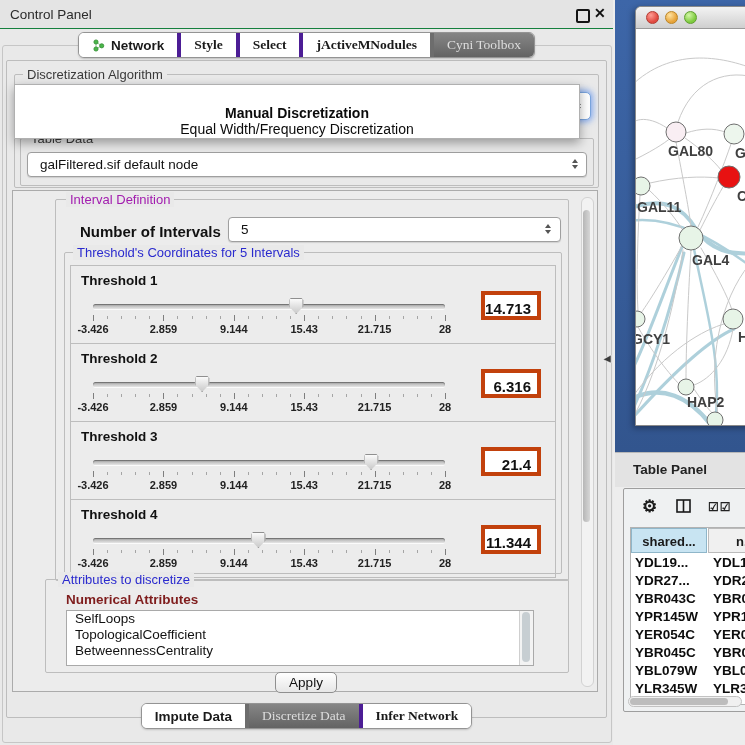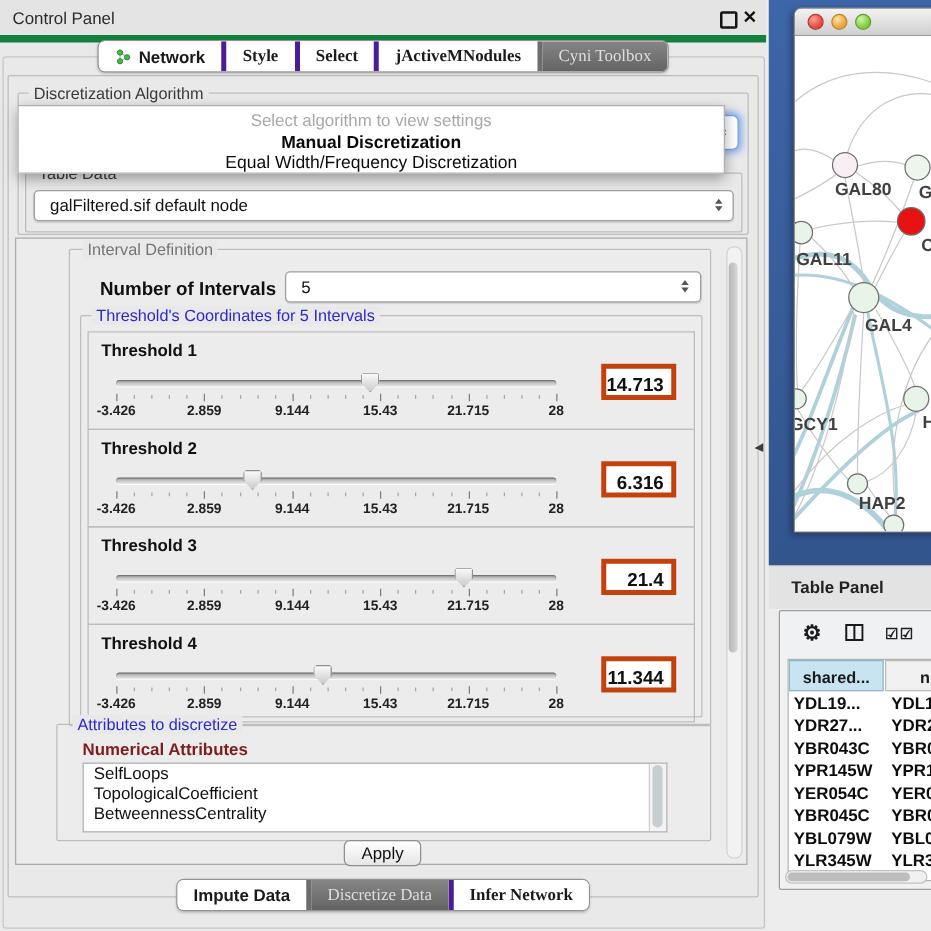--- a/index.html
+++ b/index.html
@@ -1,19 +1,19 @@
 <!DOCTYPE html>
 <html><head>
 <meta charset="utf-8">
 <style>
   html,body{margin:0;padding:0;background:#e9e9e9;font-family:"Liberation Sans",sans-serif;}
   .screen{position:relative;width:745px;height:745px;overflow:hidden;background:#e9e9e9;}
   
   .cp{position:absolute;left:0;top:0;width:613px;height:745px;background:#e9e9e9;}
-  .cp-titlebar{position:absolute;left:0;top:0;width:613px;height:28px;background:#e4e4e4;border-bottom:6px solid #15803d;}
+  .cp-titlebar{position:absolute;left:0;top:0;width:613px;height:28px;background:#e4e4e4;border-bottom:1px solid #15803d;}
   .cp-title{position:absolute;left:10px;top:7px;font-size:13.5px;color:#2b2b2b;}
   .float-btn{position:absolute;left:576px;top:9px;width:10px;height:10px;border:2px solid #141414;border-radius:2px;background:transparent;}
   .close-btn{position:absolute;left:594px;top:5px;font-size:14px;font-weight:bold;color:#111;}
   .outer-border{position:absolute;left:2px;top:45px;width:608px;height:696px;border:1px solid #c6c6c6;border-radius:3px;}
   .cyni-border{position:absolute;left:6px;top:60px;width:599px;height:656px;border:1px solid #bdbdbd;border-radius:2px;}
   
   .tabstrip{position:absolute;left:0;width:613px;display:flex;justify-content:center;z-index:4;}
   .tabstrip.top{top:32px;} .tabstrip.bottom{top:703px;}
   .segbar{display:inline-flex;background:#ffffff;border:1px solid #949494;border-radius:6px;overflow:hidden;box-shadow:0 1px 2px rgba(0,0,0,.18);}
   .seg{display:flex;align-items:center;gap:6px;height:24px;padding:0 13px;font-size:13.5px;font-weight:bold;color:#1a1a1a;background:#fff;cursor:default;}
@@ -37,21 +37,21 @@
   .popt.bold{font-weight:bold;}
   
   .td-group{left:20px;top:138px;width:572px;height:46px;}
   .combo{position:absolute;background:#fff;border:1px solid #9f9f9f;border-radius:4px;font-size:13.5px;color:#111;line-height:24px;padding-left:12px;box-sizing:border-box;box-shadow:0 1px 1px rgba(0,0,0,.12);}
   .td-combo{left:6px;top:13px;width:560px;height:25px;}
   
   .main-panel{position:absolute;left:12px;top:190px;width:586px;height:502px;background:#ececec;border:1px solid #ababab;box-sizing:border-box;}
   .vsb{position:absolute;right:3px;top:6px;width:11px;height:488px;background:#f2f2f2;border:1px solid #d2d2d2;border-radius:6px;}
   .vsb .vthumb{position:absolute;left:1px;top:12px;width:7px;height:312px;background:linear-gradient(90deg,#b6b6b6,#d6d6d6);border-radius:4px;}
   .interval-group{left:42px;top:8px;width:512px;height:380px;}
-  .interval-group > .group-label{left:10px;color:#737373;}
+  .interval-group > .group-label{left:10px;color:#a21caf;}
   .noi-label{position:absolute;left:24px;top:23px;font-size:15px;font-weight:bold;color:#111;}
   .noi-combo{left:172px;top:17px;width:333px;height:25px;}
   .thresh-group{left:8px;top:52px;width:496px;height:320px;}
   .thresh-group > .group-label{left:8px;color:#2a2ace;}
   .tlist{position:absolute;left:5px;top:13px;right:5px;}
   .tbox{position:relative;height:77px;border:1px solid #bdbdbd;margin-top:-1px;}
   .tlabel{position:absolute;left:10px;top:7px;font-size:13.5px;font-weight:bold;color:#111;}
   .slzone{position:absolute;left:22px;top:30px;width:352px;height:44px;}
   .track{position:absolute;left:0;right:0;top:8px;height:5px;border-radius:3px;background:linear-gradient(#a5a5a5,#e6e6e6);box-shadow:inset 0 1px 1px rgba(0,0,0,.35),0 1px 0 #fbfbfb;}
   .thumb{position:absolute;top:2px;width:15px;height:16px;transform:translateX(-50%);background:linear-gradient(#fefefe,#c7c7c7);clip-path:polygon(14% 0,86% 0,100% 14%,100% 52%,50% 100%,0 52%,0 14%);box-shadow:inset 0 0 0 1px #8f8f8f;}
@@ -149,21 +149,20 @@
       <span class="group-label" style="left:8px">Discretization Algorithm</span>
     </div>
     <div class="algo-combo">
       <span class="spin">
           <i class="up"></i>
           <i class="dn"></i>
         </span>
     </div>
 
     <div class="popup">
-      <div class="ph">Select algorithm to view settings</div>
       <div class="popts">
           <div class="popt bold">Manual Discretization</div>
           <div class="popt">Equal Width/Frequency Discretization</div>
         </div>
     </div>
 
     <div class="group td-group">
       <span class="group-label" style="left:6px">Table Data</span>
       <div class="combo td-combo">galFiltered.sif default node</div>
       <span class="spin" style="right:15px;top:25px">

